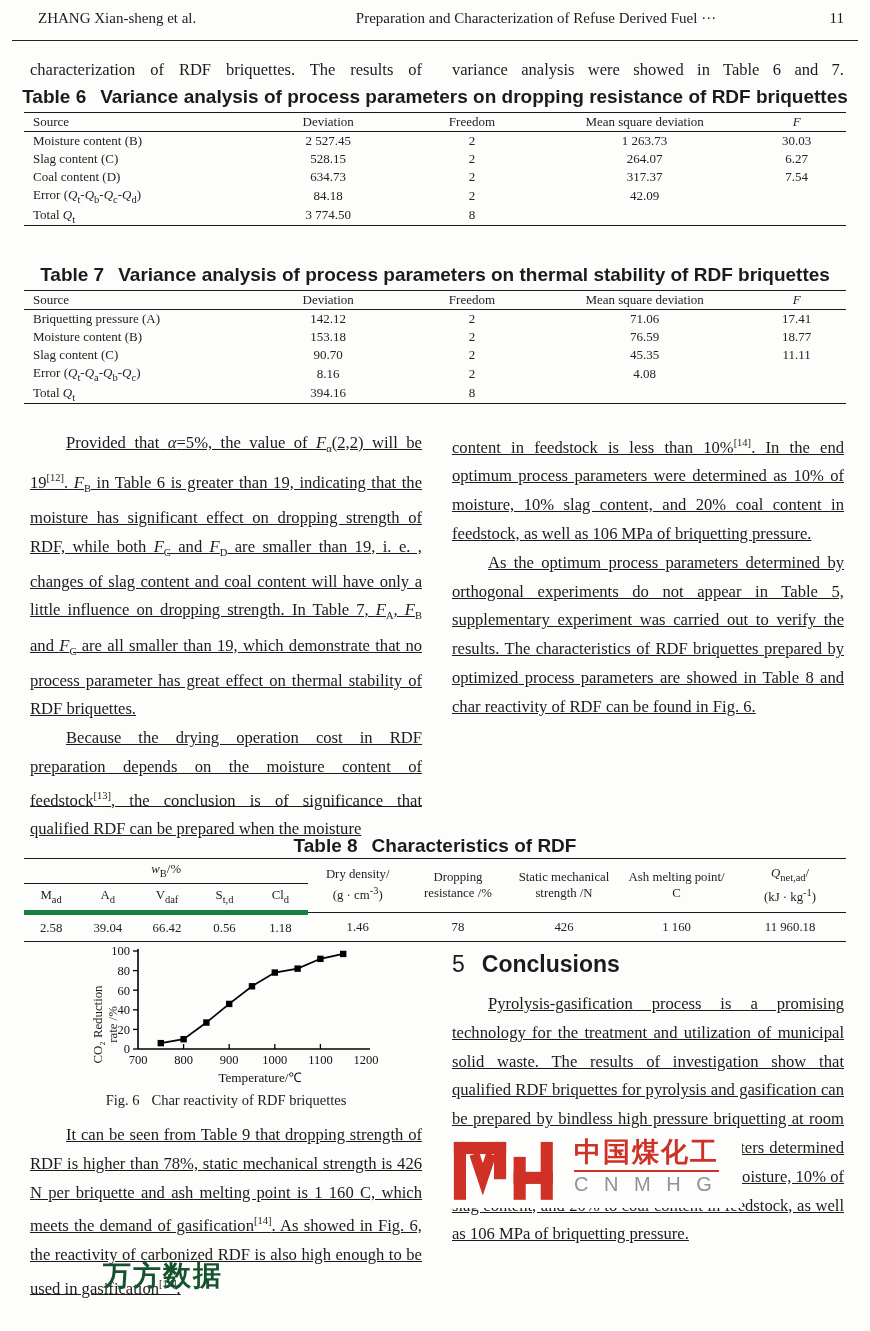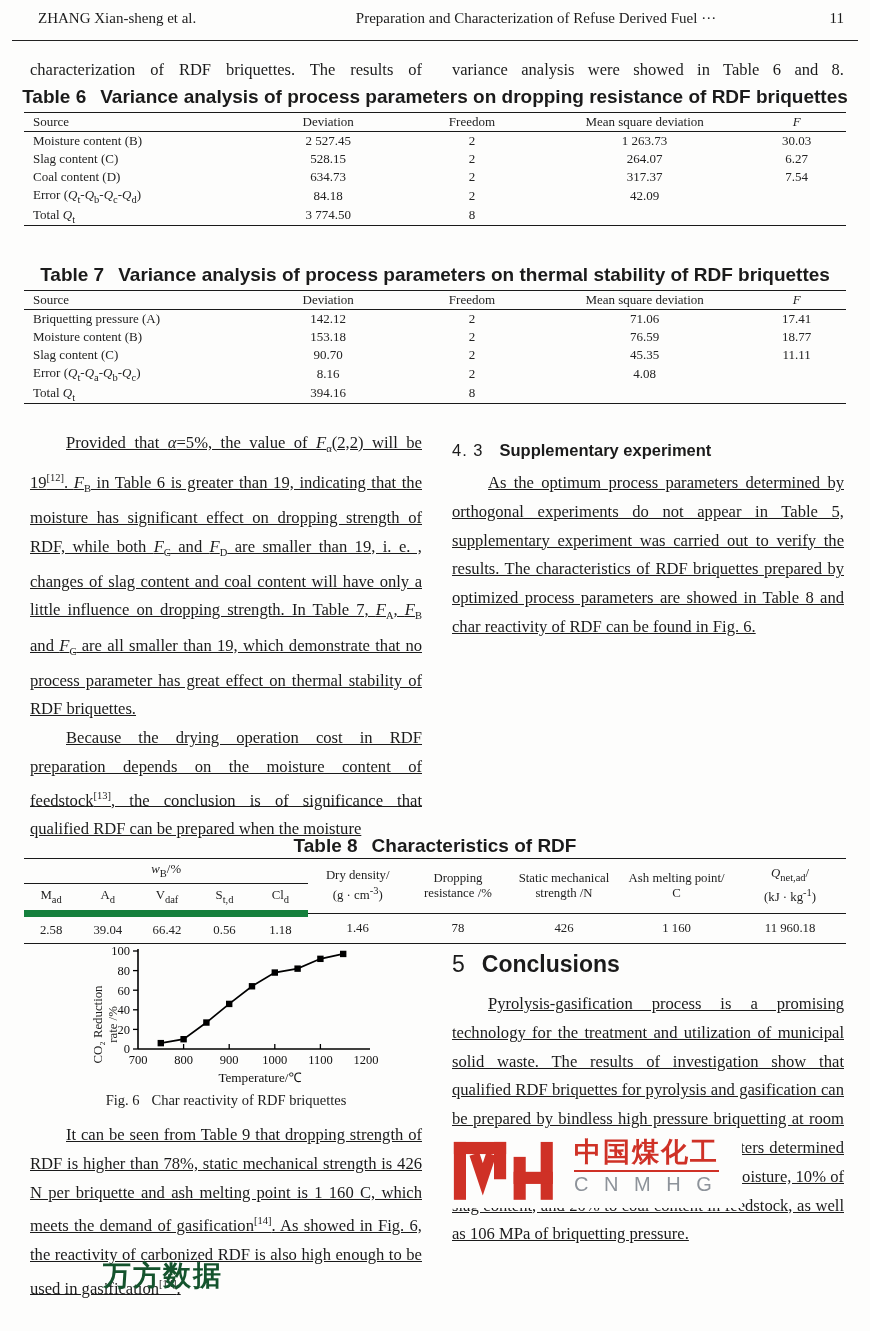--- a/index.html
+++ b/index.html
@@ -24,21 +24,21 @@
   .variance{border-top:1.8px solid #1a1a1a;border-bottom:1.8px solid #1a1a1a;}
   .variance thead tr{border-bottom:1.1px solid #1a1a1a;}
   .variance th,.variance td{font-weight:normal;text-align:center;padding:1px 2px;}
   .variance th:first-child,.variance td:first-child{text-align:left;padding-left:9px;}
   
   .t8{border-top:1.8px solid #1a1a1a;border-bottom:1.8px solid #1a1a1a;font-size:12.8px;}
   .t8 th{font-weight:normal;text-align:center;padding:2.5px 2px;line-height:15.5px;}
   .t8 td{text-align:center;padding:5.5px 2px;}
   .t8 .grp{border-bottom:1px solid #1a1a1a;}
   .t8 th[rowspan]{border-bottom:1px solid #1a1a1a;}
-  .t8 .sub{border-bottom:7px solid #15803d;padding:3.5px 2px;}
+  .t8 .sub{border-bottom:5px solid #15803d;padding:3.5px 2px;}
   
   .col{width:392px;font-size:16.6px;line-height:28.8px;text-align:justify;}
   .col p{margin:0;text-decoration:underline;}
   .col p.ind{text-indent:36px;}
   .heading{margin:9px 0 7px 0;font-family:"Liberation Sans",sans-serif;font-size:16.5px;line-height:24px;}
   .h-num{font-weight:400;margin-right:16px;letter-spacing:1px;}
   .h-txt{font-weight:700;}
   sup{font-size:10.5px;}
   sub{font-size:10.5px;}
   
@@ -63,21 +63,21 @@
 </head>
 <body>
 
 <div class="abs pagehead">
   <span class="ph-author">ZHANG Xian-sheng   et al.</span>
   <span class="ph-title">Preparation and Characterization of Refuse Derived Fuel ···</span>
   <span class="ph-no">11</span>
 </div>
 
 <div class="abs jline" style="left:30px;top:60px;width:392px">characterization of RDF briquettes. The results of</div>
-<div class="abs jline" style="left:452px;top:60px;width:392px">variance analysis were showed in Table 6 and 8.</div>
+<div class="abs jline" style="left:452px;top:60px;width:392px">variance analysis were showed in Table 6 and 7.</div>
 
 <div class="abs tcap" style="top:86px">
   <span class="lbl">Table 6</span><span>Variance analysis of process parameters on dropping resistance of RDF briquettes</span>
 </div>
 <div class="abs tblwrap" style="top:112px">
   <table class="variance">
     <colgroup>
         <col style="width:28%">
         <col style="width:18%">
         <col style="width:17%">
@@ -192,23 +192,21 @@
         </tr>
       </tbody>
   </table>
 </div>
 
 <div class="abs col" style="left:30px;top:429px">
   <p class="ind">Provided that <i>α</i>=5%, the value of <i>F</i><sub>α</sub>(2,2) will be 19<sup>[12]</sup>. <i>F</i><sub>B</sub> in Table 6 is greater than 19, indicating that the moisture has significant effect on dropping strength of RDF, while both <i>F</i><sub>C</sub> and <i>F</i><sub>D</sub> are smaller than 19, i. e. , changes of slag content and coal content will have only a little influence on dropping strength. In Table 7, <i>F</i><sub>A</sub>, <i>F</i><sub>B</sub> and <i>F</i><sub>C</sub> are all smaller than 19, which demonstrate that no process parameter has great effect on thermal stability of RDF briquettes.</p>
   <p class="ind">Because the drying operation cost in RDF preparation depends on the moisture content of feedstock<sup>[13]</sup>, the conclusion is of significance that qualified RDF can be prepared when the moisture</p>
 </div>
 <div class="abs col" style="left:452px;top:429px">
-  <div class="heading">
-    <span class="h-num">4. 3</span><span class="h-txt">Supplementary experiment</span>
-  </div>
+  <p>content in feedstock is less than 10%<sup>[14]</sup>. In the end optimum process parameters were determined as 10% of moisture, 10% slag content, and 20% coal content in feedstock, as well as 106 MPa of briquetting pressure.</p>
   <p class="ind">As the optimum process parameters determined by orthogonal experiments do not appear in Table 5, supplementary experiment was carried out to verify the results. The characteristics of RDF briquettes prepared by optimized process parameters are showed in Table 8 and char reactivity of RDF can be found in Fig. 6.</p>
 </div>
 
 <div class="abs tcap" style="top:835px">
   <span class="lbl">Table 8</span><span>Characteristics of RDF</span>
 </div>
 <div class="abs tblwrap" style="top:858px">
   <table class="t8">
     <colgroup>
       <col style="width:6.6%">

